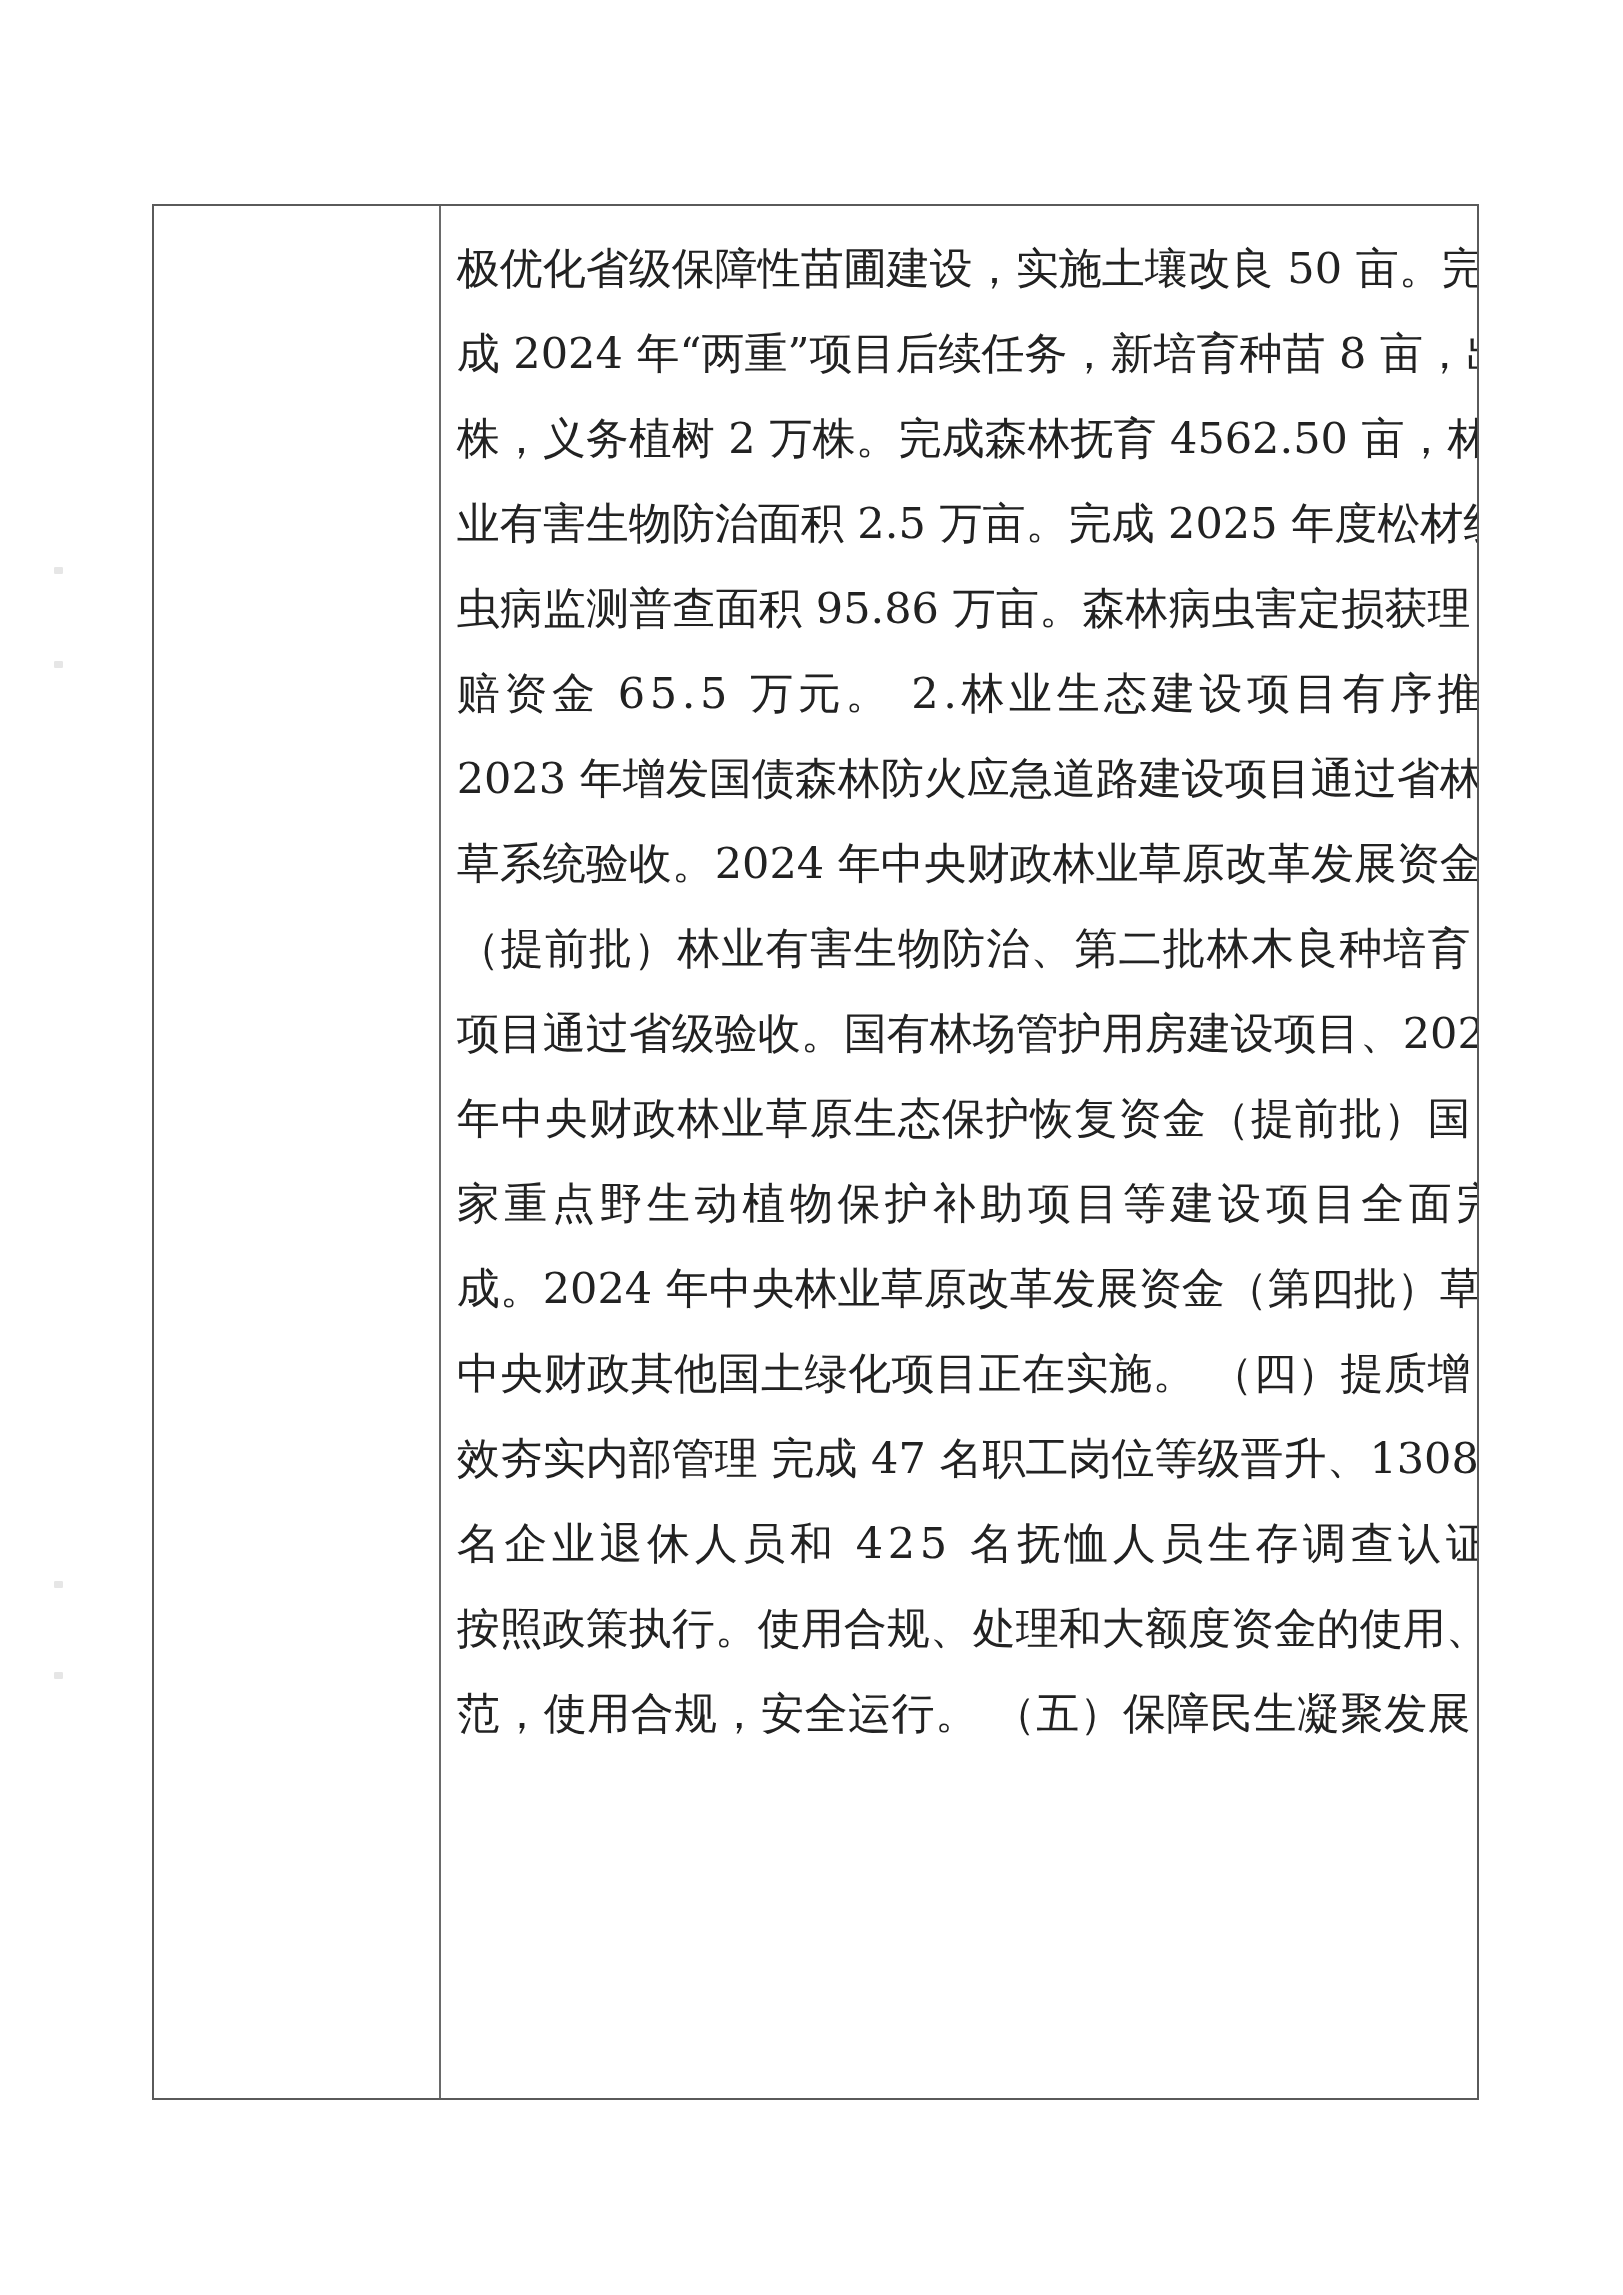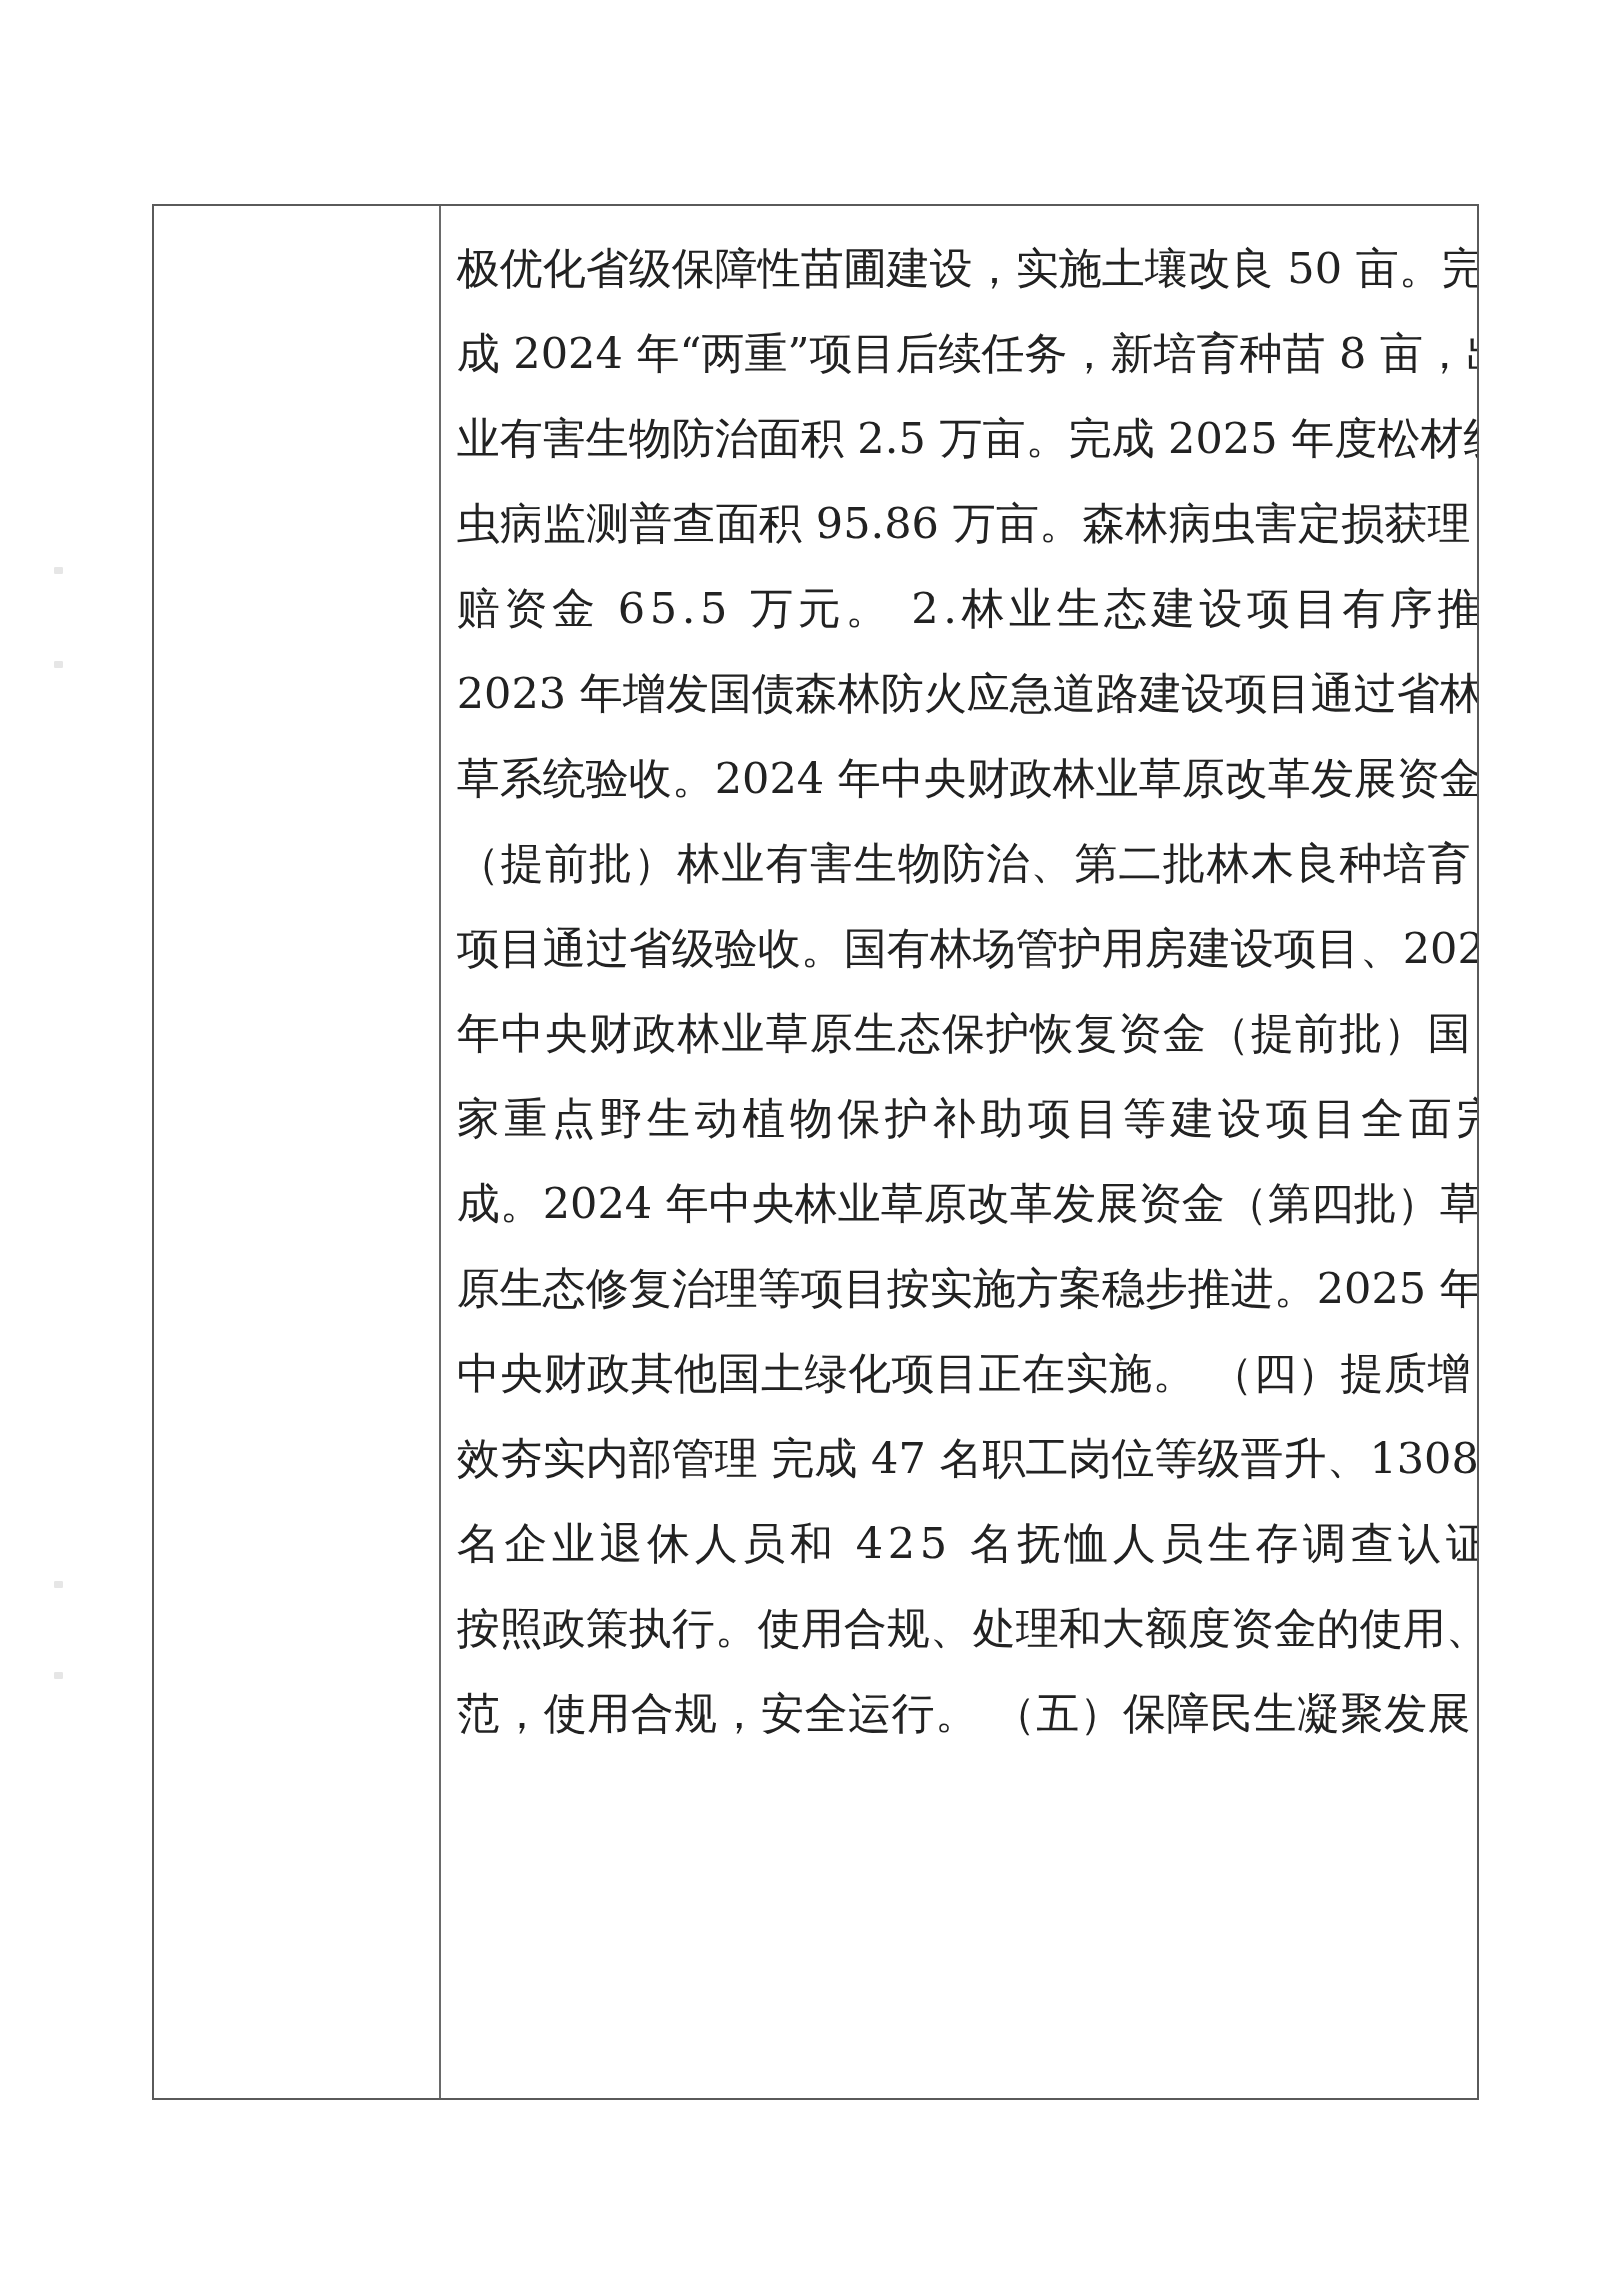--- a/index.html
+++ b/index.html
@@ -75,31 +75,31 @@
   <div class="mark" style="top:567px"></div>
   <div class="mark" style="top:661px"></div>
   <div class="mark" style="top:1581px"></div>
   <div class="mark" style="top:1672px"></div>
 
   <div class="table">
     <div class="cell-left"></div>
     <div class="cell-right">
       <span class="line justify">极优化省级保障性苗圃建设，实施土壤改良 50 亩。完</span>
       <span class="line justify">成 2024 年“两重”项目后续任务，新培育种苗 8 亩，出</span>
+      <span class="line justify">株，义务植树 2 万株。完成森林抚育 4562.50 亩，林</span>
       <span class="line justify">业有害生物防治面积 2.5 万亩。完成 2025 年度松材线</span>
       <span class="line justify">虫病监测普查面积 95.86 万亩。森林病虫害定损获理</span>
       <span class="line">赔资金 65.5 万元。 2.林业生态建设项目有序推进。</span>
       <span class="line justify">2023 年增发国债森林防火应急道路建设项目通过省林</span>
       <span class="line justify">草系统验收。2024 年中央财政林业草原改革发展资金</span>
       <span class="line justify">（提前批）林业有害生物防治、第二批林木良种培育</span>
       <span class="line justify">项目通过省级验收。国有林场管护用房建设项目、2025</span>
       <span class="line justify">年中央财政林业草原生态保护恢复资金（提前批）国</span>
       <span class="line">家重点野生动植物保护补助项目等建设项目全面完</span>
       <span class="line justify">成。2024 年中央林业草原改革发展资金（第四批）草</span>
-      <span class="line justify">原生态修复治理等项目按实施方案稳步推进。2025 年</span>
       <span class="line justify">中央财政其他国土绿化项目正在实施。 （四）提质增</span>
       <span class="line justify">效夯实内部管理 完成 47 名职工岗位等级晋升、1308</span>
       <span class="line">名企业退休人员和 425 名抚恤人员生存调查认证工</span>
       <span class="line justify">按照政策执行。使用合规、处理和大额度资金的使用、</span>
       <span class="line justify">范，使用合规，安全运行。 （五）保障民生凝聚发展</span>
     </div>
   </div>
 </div>
 
 

